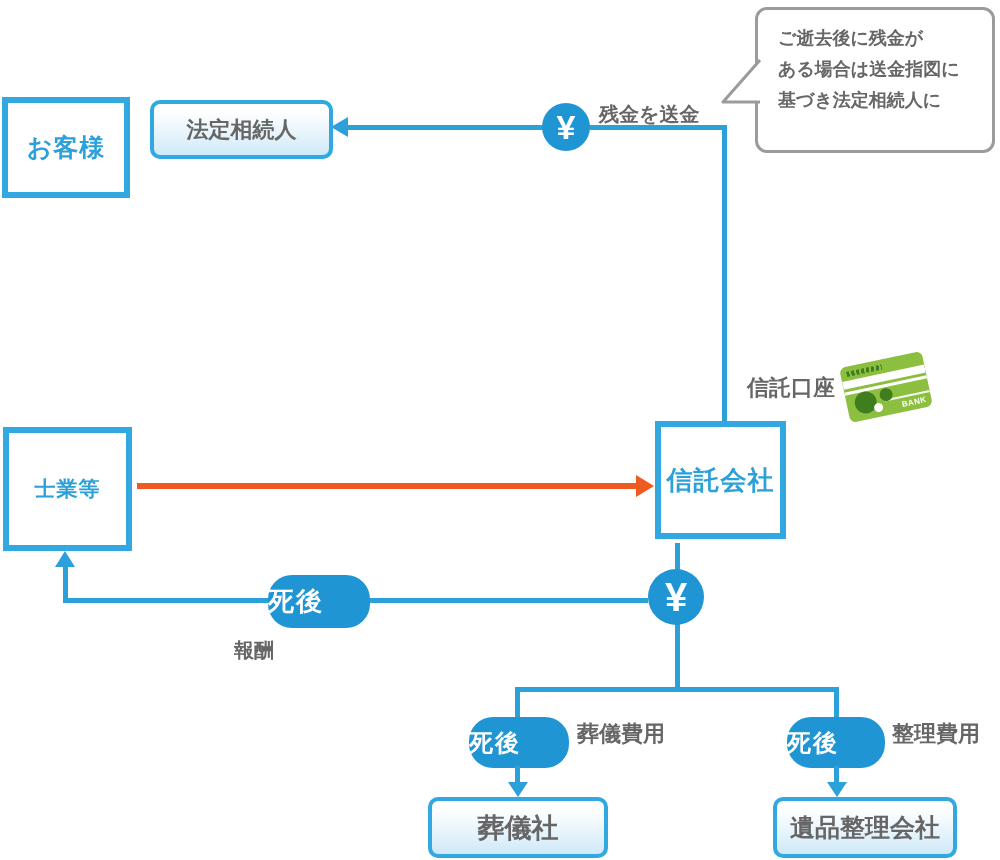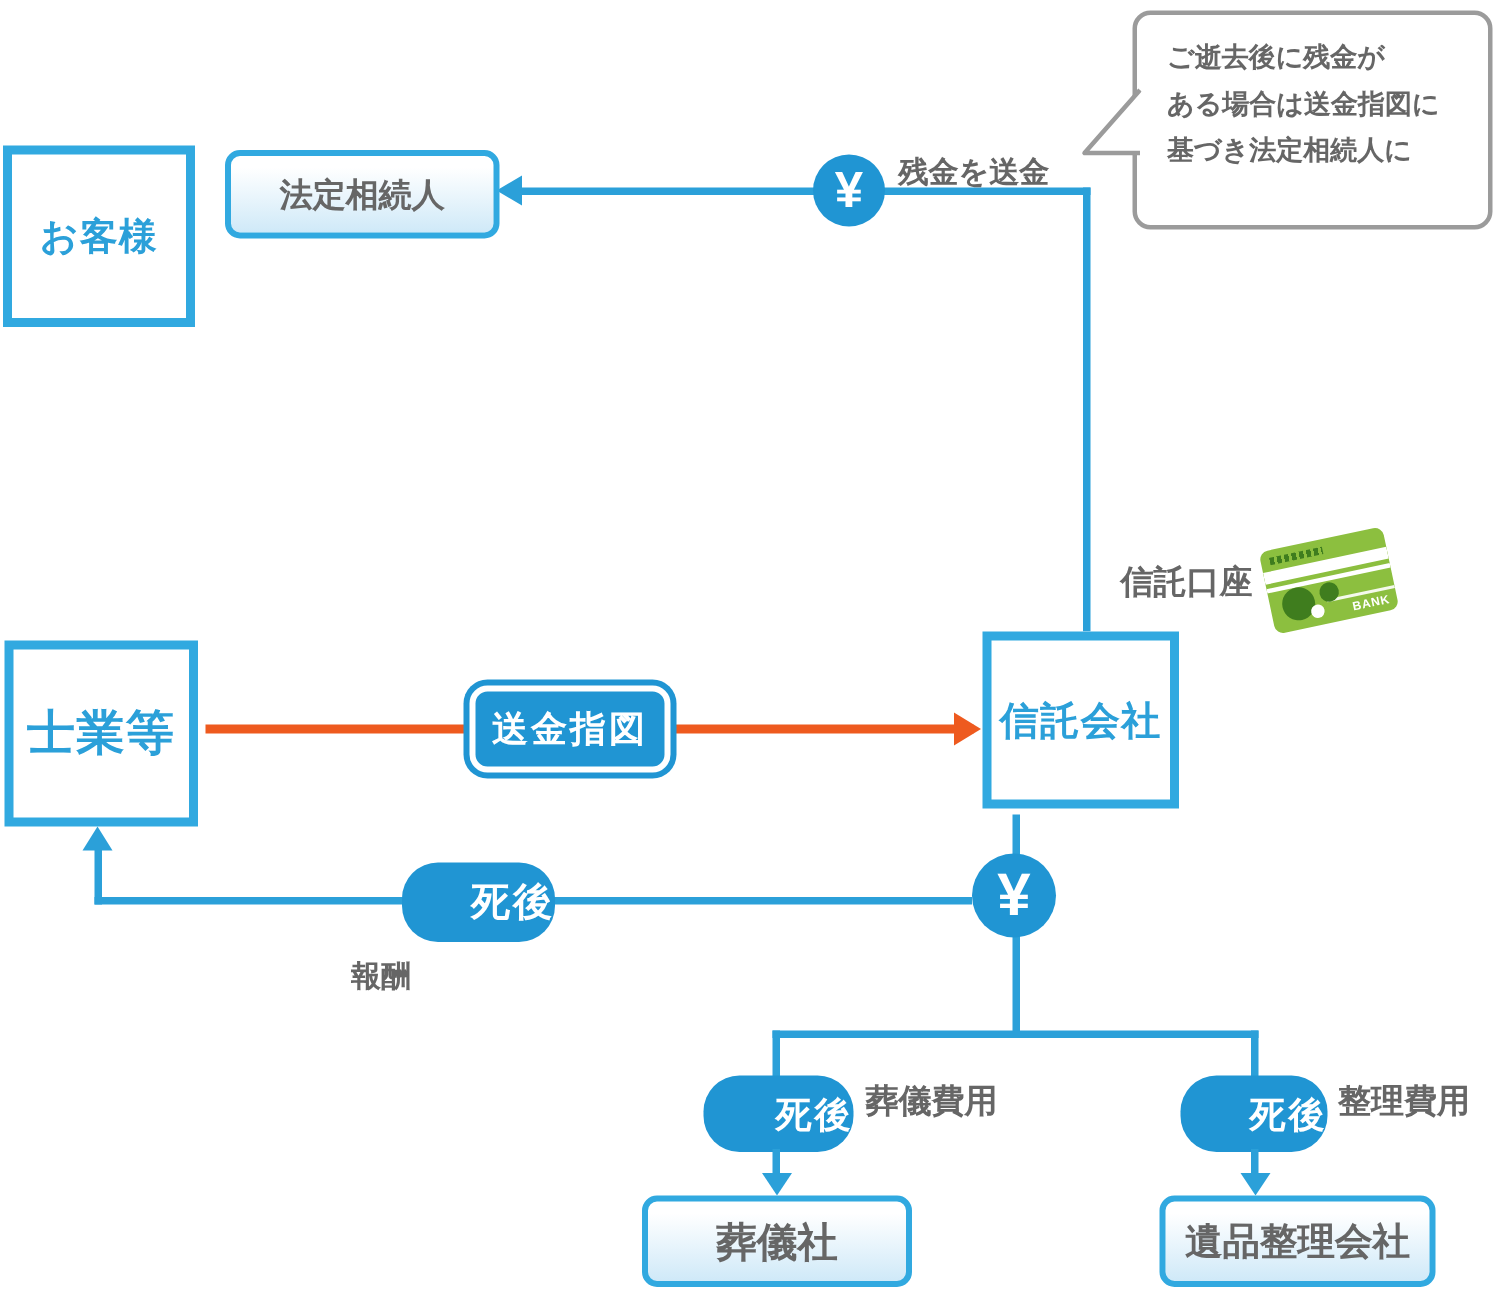--- a/index.html
+++ b/index.html
@@ -11,21 +11,21 @@
   body{background:#fff;font-family:"Liberation Sans","DejaVu Sans",sans-serif;}
   #canvas{position:relative;width:1000px;height:860px;background:#fff;overflow:hidden;font-weight:bold;}
 
   .sq-box{position:absolute;background:#fff;border:6px solid var(--border_blue);
     display:flex;align-items:center;justify-content:center;
     color:var(--blue);letter-spacing:1px;}
   .grad-box{position:absolute;border:4px solid var(--border_blue);border-radius:10px;
     background:linear-gradient(180deg,#ffffff 15%,var(--grad_bottom) 100%);
     display:flex;align-items:center;justify-content:center;color:var(--gray);}
   .pill{position:absolute;background:var(--fill_blue);border-radius:24px;
-    display:flex;align-items:center;justify-content:flex-end;color:#fff;letter-spacing:2px;}
+    display:flex;align-items:center;justify-content:flex-start;color:#fff;letter-spacing:2px;}
   .btn{position:absolute;background:var(--fill_blue);border:4px solid #fff;
     box-shadow:0 0 0 4px var(--fill_blue);border-radius:12px;
     display:flex;align-items:center;justify-content:center;color:#fff;letter-spacing:2px;}
   .circle{position:absolute;background:var(--fill_blue);border-radius:50%;
     display:flex;align-items:center;justify-content:center;color:#fff;}
   .hline,.vline{position:absolute;background:var(--blue);}
   .oline{position:absolute;background:var(--orange);}
   .label{position:absolute;color:var(--gray);white-space:nowrap;}
   .tri{position:absolute;width:0;height:0;}
 
@@ -62,35 +62,32 @@
 
   <div class="bubble">
     <svg width="42" height="50" viewBox="0 0 42 50">
       <path d="M41 4 L4 46 L41 46" fill="#ffffff" stroke="#9b9b9b" stroke-width="3" stroke-linejoin="round"></path>
     </svg>
     <div class="ln">ご逝去後に残金が</div>
     <div class="ln">ある場合は送金指図に</div>
     <div class="ln">基づき法定相続人に</div>
   </div>
 
-  <div class="sq-box" style="left:2px;top:97px;width:128px;height:121px;font-size:25px;">
+  <div class="sq-box" style="left:2px;top:97px;width:128px;height:101px;font-size:25px;">
     <span>お客様</span>
   </div>
   <div class="grad-box" style="left:150px;top:100px;width:183px;height:59px;font-size:22px;">
     <span>法定相続人</span>
   </div>
-  <div class="sq-box" style="left:3px;top:427px;width:129px;height:124px;font-size:32px;">
+  <div class="sq-box" style="left:3px;top:427px;width:129px;height:124px;font-size:21px;">
     <span>士業等</span>
   </div>
 
   <div class="oline" style="left:137px;top:483px;width:512px;height:6px;"></div>
   <div class="tri" style="left:636px;top:475px;border-top:11px solid transparent;border-bottom:11px solid transparent;border-left:18px solid var(--orange);"></div>
-  <div class="btn" style="left:313px;top:457px;width:134px;height:58px;font-size:24px;">
-    <span>送金指図</span>
-  </div>
 
   <div class="label" style="left:747px;top:373px;font-size:22px;">信託口座</div>
   <div class="card">
     <div class="digits"></div>
     <div class="stripe1"></div>
     <div class="stripe2"></div>
     <div class="stripe3"></div>
     <div class="c-big"></div>
     <div class="c-small"></div>
     <div class="c-white"></div>

